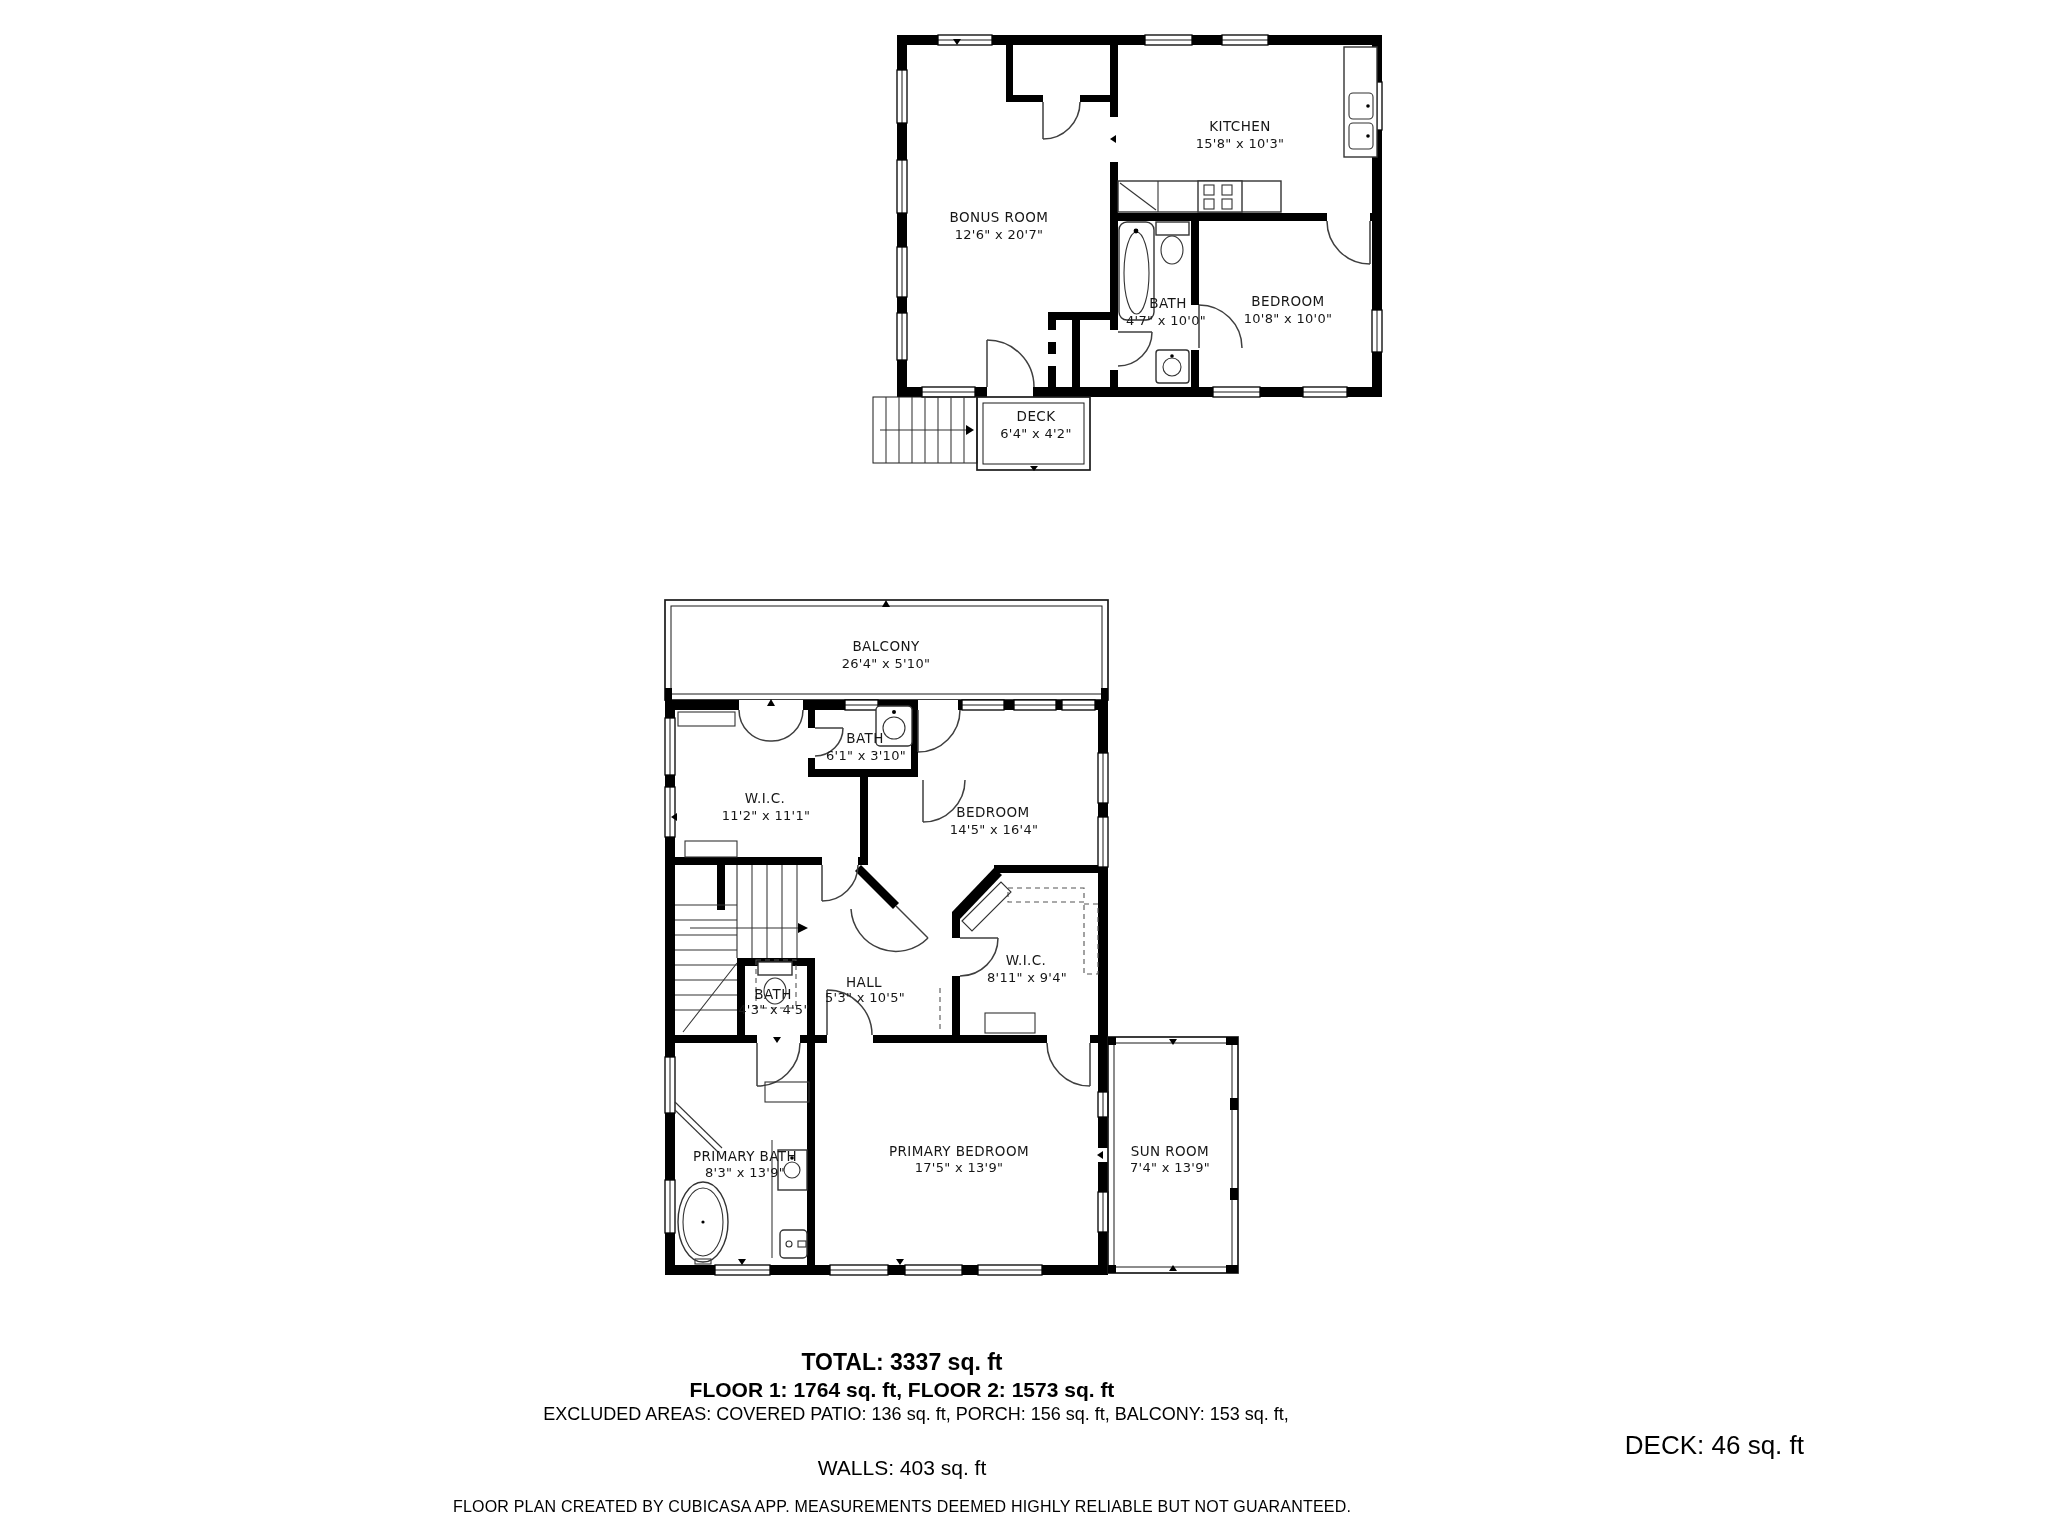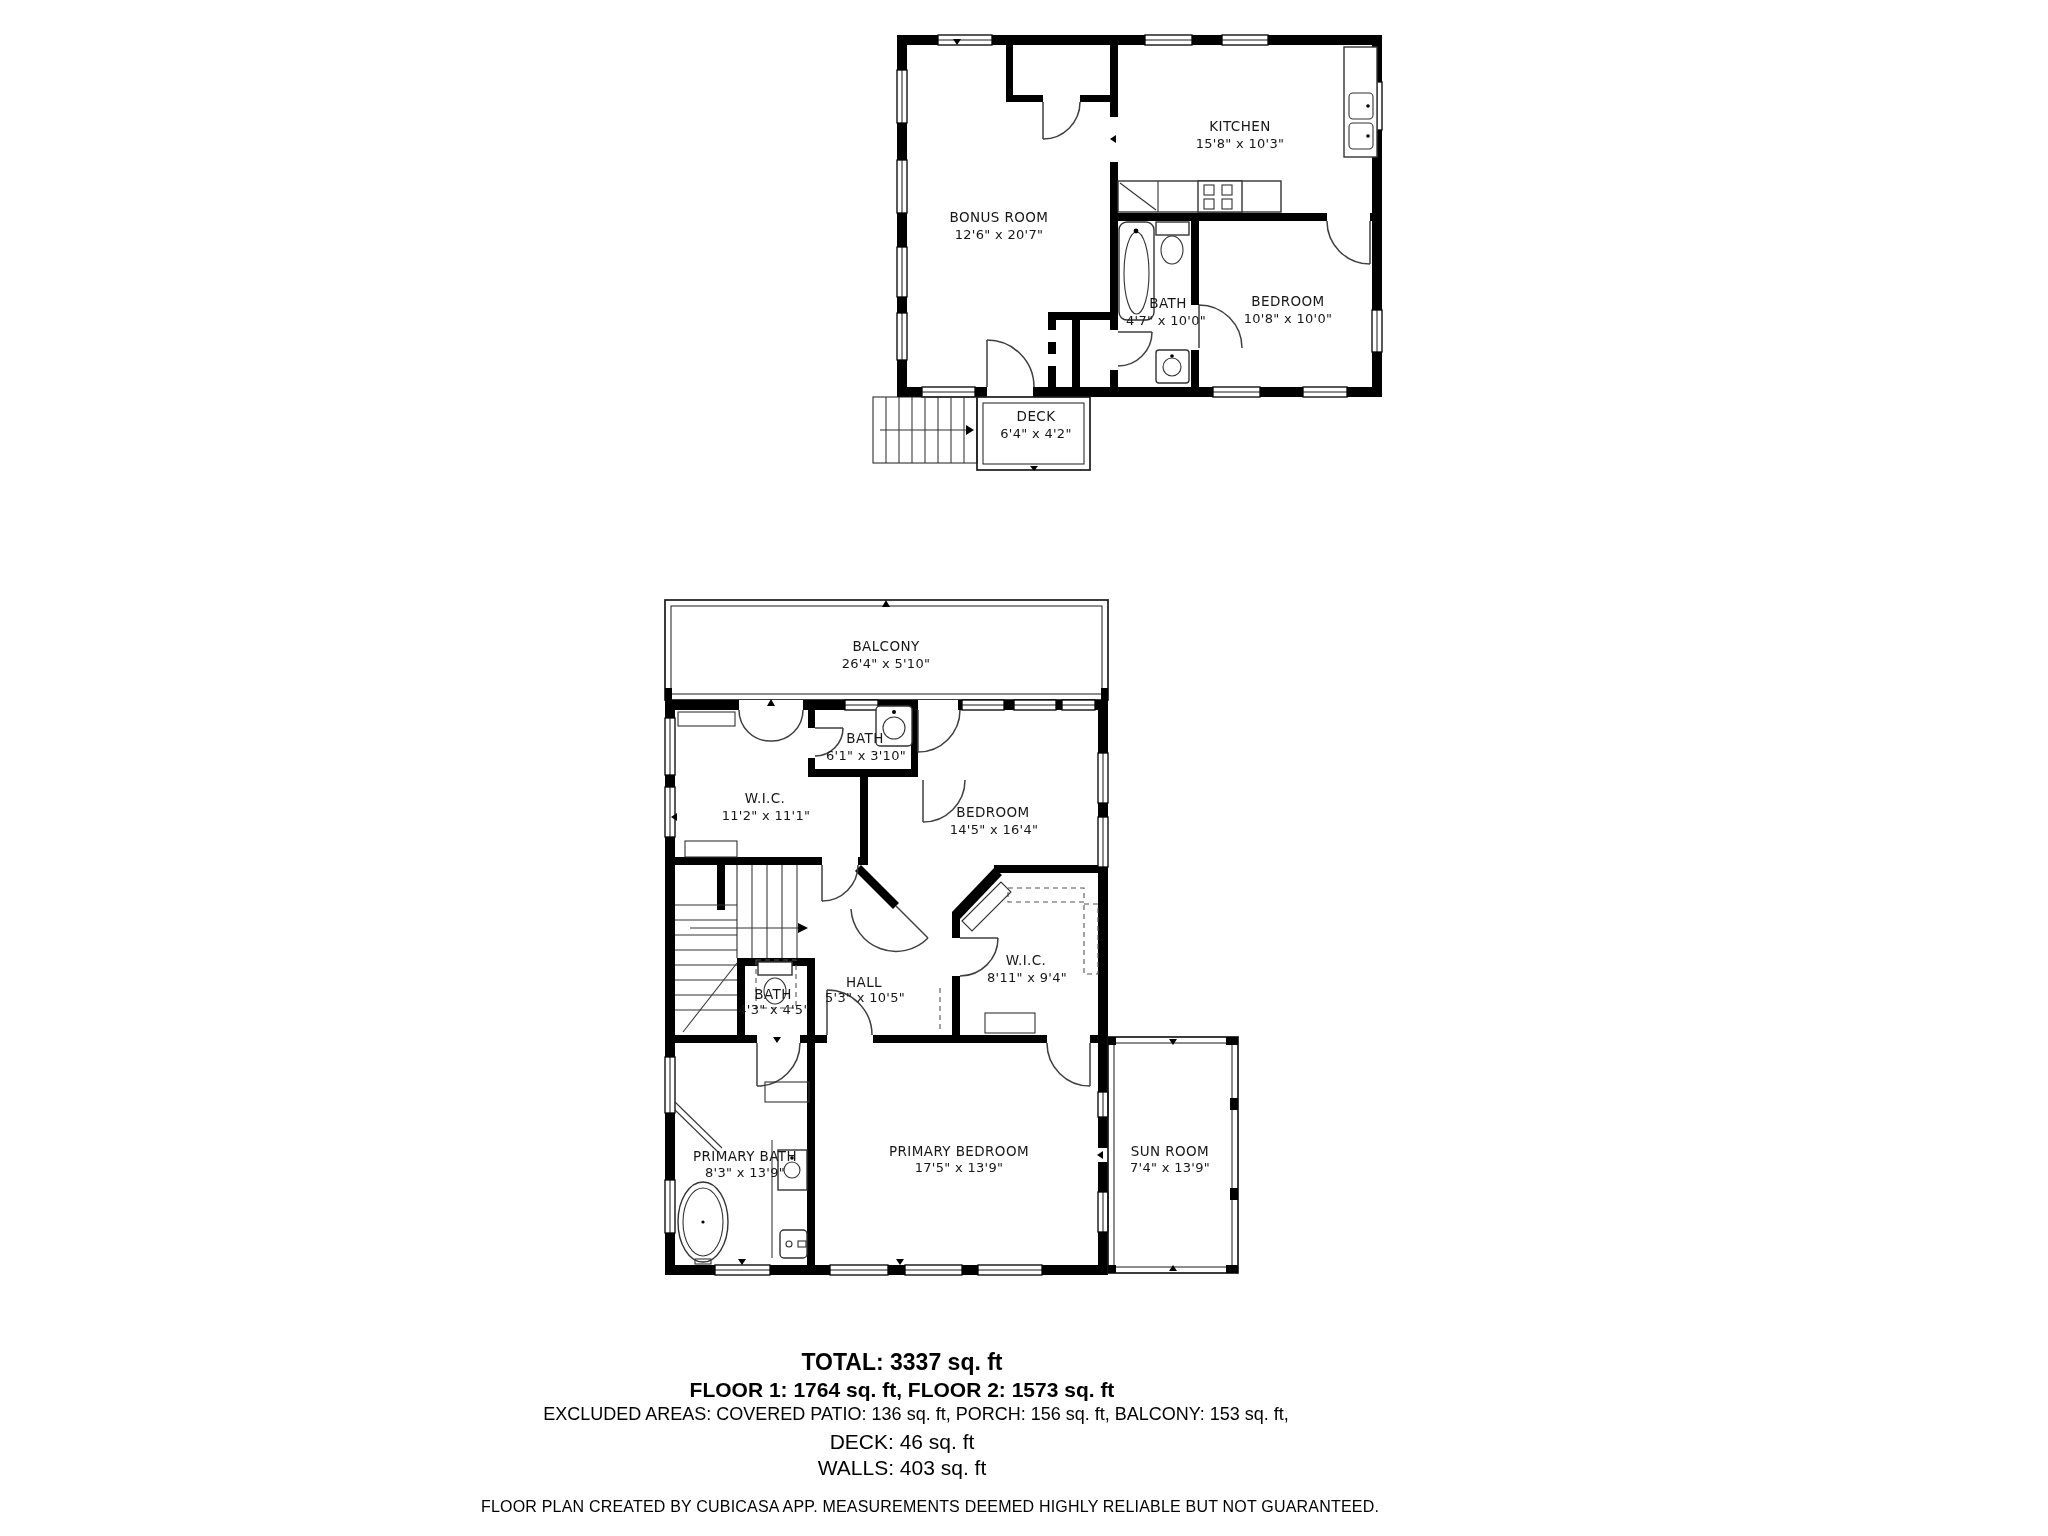--- a/index.html
+++ b/index.html
@@ -22,23 +22,23 @@
   .rlbl{font-family:"DejaVu Sans","Liberation Sans",sans-serif;font-size:13.5px;fill:#161616;
         text-anchor:middle;letter-spacing:0.4px;}
   .rdim{font-family:"DejaVu Sans","Liberation Sans",sans-serif;font-size:13px;fill:#161616;
         text-anchor:middle;letter-spacing:0.3px;}
   
   .sumline{position:absolute;left:0;width:1804px;text-align:center;color:#000;
            font-family:"Liberation Sans","DejaVu Sans",sans-serif;}
   .sum-total{top:1349px;font-size:23px;font-weight:bold;}
   .sum-1{top:1378px;font-size:21px;font-weight:bold;}
   .sum-2{top:1404px;font-size:18px;margin-left:14px;}
-  .sum-3{top:1430px;font-size:21px;}
+  .sum-3{top:1430px;font-size:26px;text-align:right;}
   .sum-4{top:1456px;font-size:21px;}
-  .footer{top:1498px;font-size:16px;letter-spacing:0.2px;margin-left:28px;}
+  .footer{top:1498px;font-size:16px;letter-spacing:0.2px;}
 </style>
 </head>
 <body>
 
 <div id="stage">
 <svg width="2048" height="1536" viewBox="0 0 2048 1536">
 
   <g>
 
     <g>

